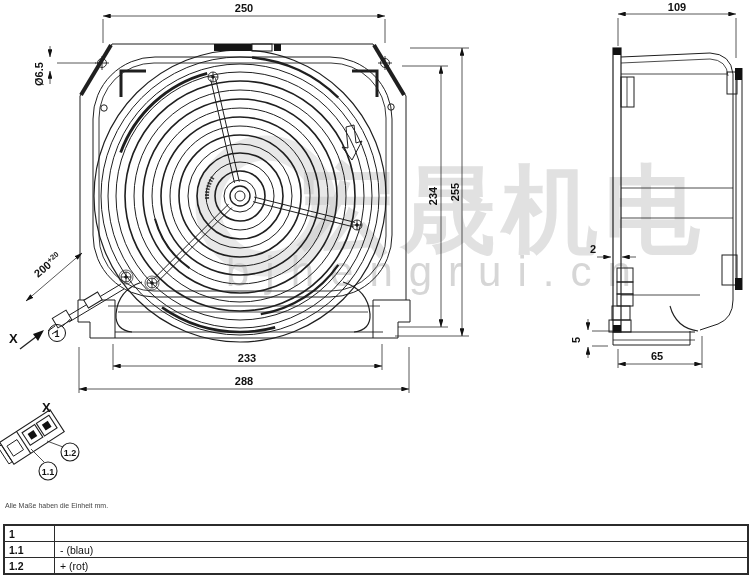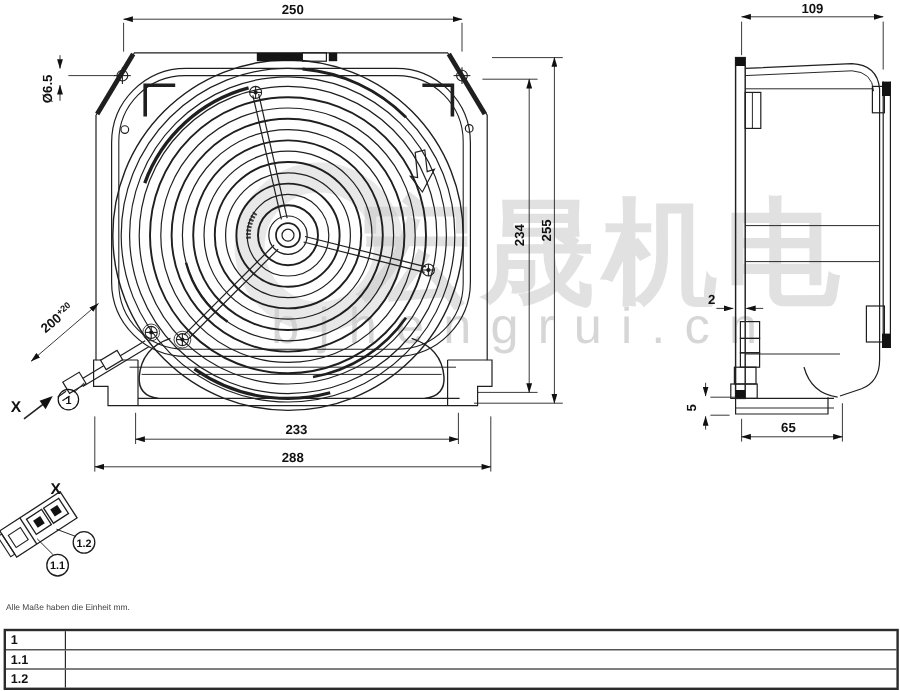--- a/index.html
+++ b/index.html
@@ -277,19 +277,21 @@
   <text class="notetxt" x="5" y="508">Alle Maße haben die Einheit mm.</text>
 </svg>
 
 
 <div id="parts">
   <div class="prow">
     <div class="pid">1</div>
   </div>
   <div class="prow">
     <div class="pid">1.1</div>
+    <div class="pdesc">- (blau)</div>
   </div>
   <div class="prow">
     <div class="pid">1.2</div>
+    <div class="pdesc">+ (rot)</div>
   </div>
 </div>
 
 </div>
 
 </body></html>

